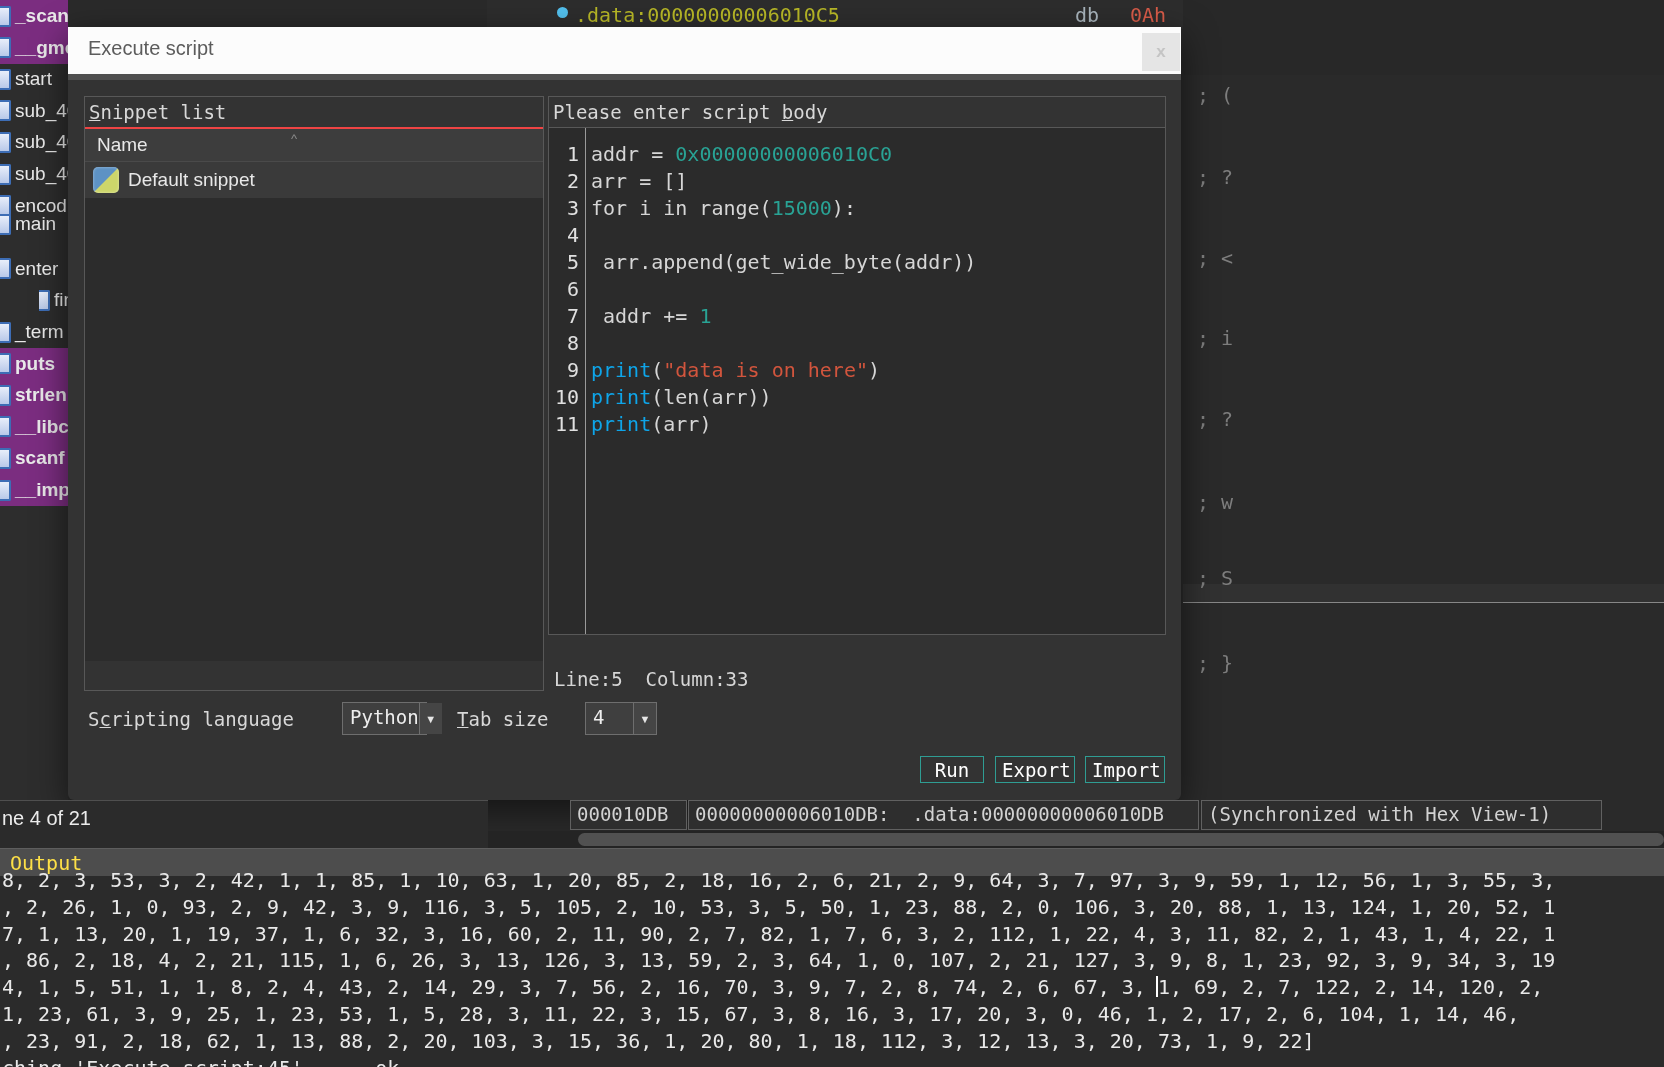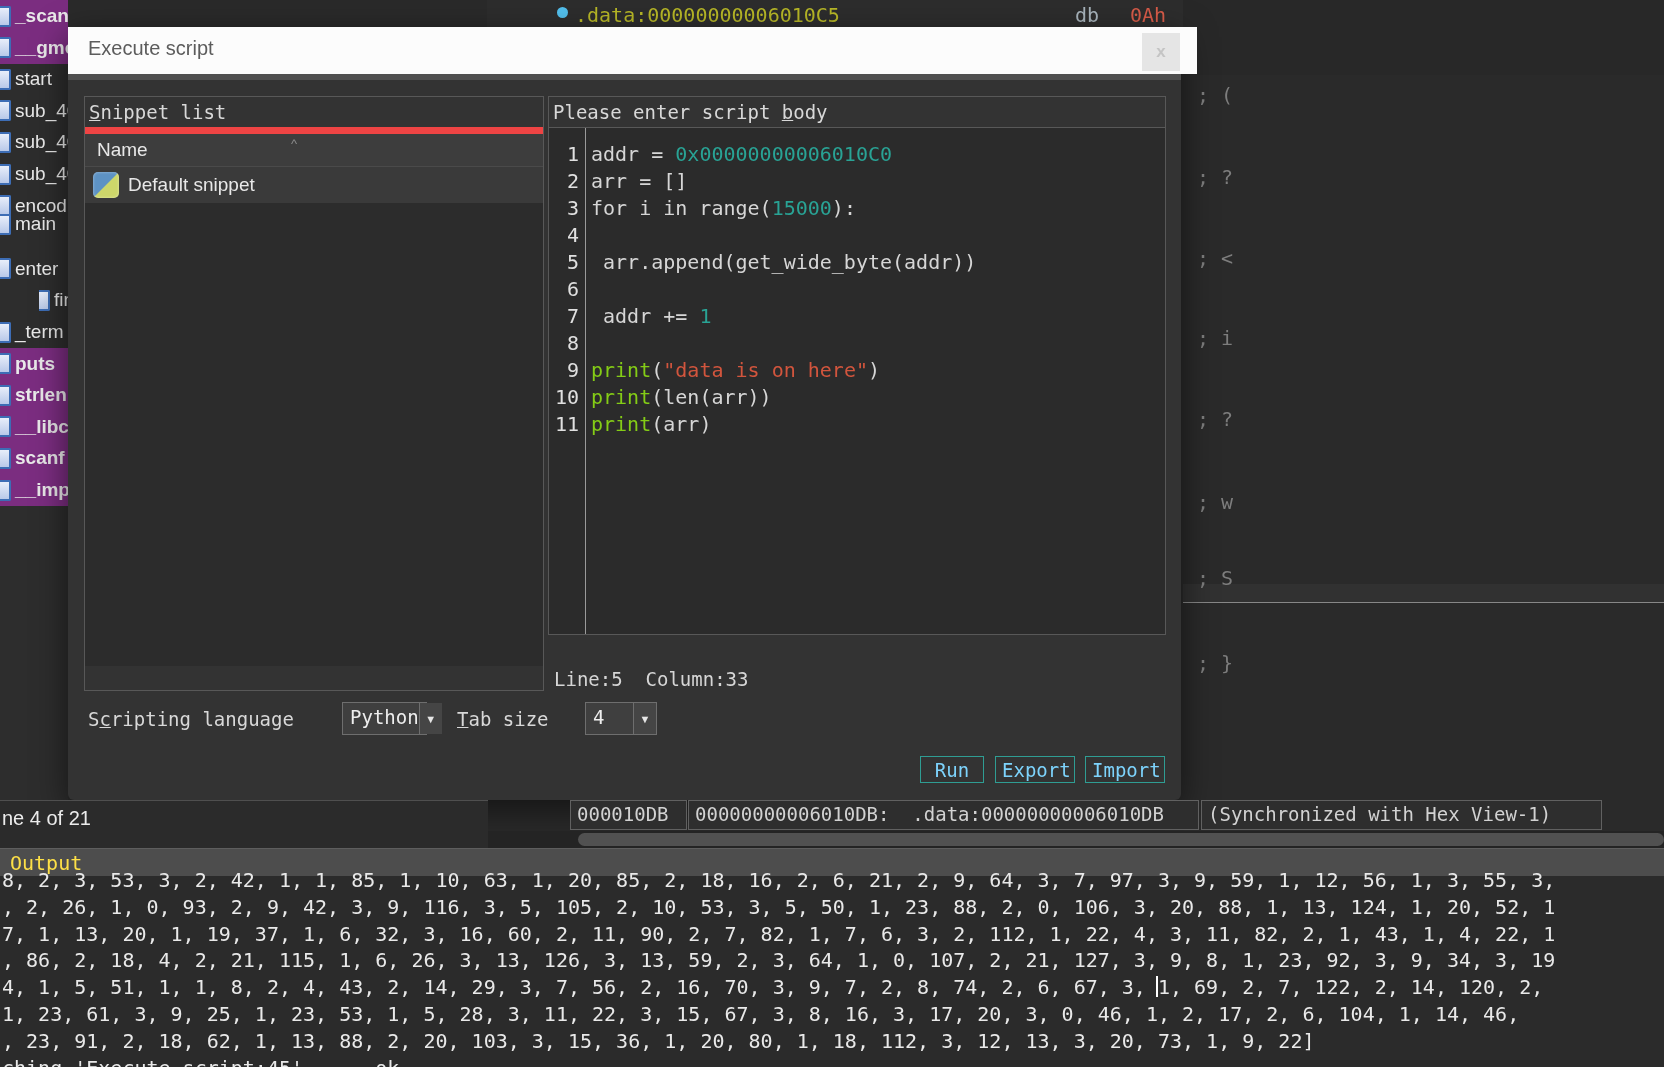--- a/index.html
+++ b/index.html
@@ -24,55 +24,55 @@
   .opnd-txt{position:absolute;left:643px;top:3px;font-size:20px;color:#d95c49;}
   .corner{position:absolute;left:1183px;top:0;width:481px;height:75px;background:#282828;}
 
   
   .cmt{position:absolute;left:1197px;color:#7d7d7d;font-size:20px;white-space:pre;}
   .hl-band{position:absolute;left:1183px;top:584px;width:481px;height:18px;background:#313131;border-bottom:1px solid #878787;}
 
   
   .dialog{position:absolute;left:68px;top:27px;width:1113px;height:773px;background:#333333;
           border-radius:0 0 6px 6px;box-shadow:0 10px 34px rgba(0,0,0,.55);}
-  .titlebar{position:absolute;left:0;top:0;width:100%;height:47px;background:#fcfcfc;padding-left:16px;}
+  .titlebar{position:absolute;left:0;top:0;width:100%;height:47px;background:#fcfcfc;}
   .title-text{position:absolute;left:20px;top:10px;font-size:20px;color:#5c5c5c;}
   .close-btn{position:absolute;left:1074px;top:6px;width:38px;height:38px;background:#e5e5e5;
              display:flex;align-items:center;justify-content:center;color:#c4c4c4;font-weight:bold;font-size:17px;}
   .tb-strip{position:absolute;left:0;top:47px;width:100%;height:6px;background:#4f4f4f;}
 
   .grp{position:absolute;border:1px solid #585858;}
   .grp-label{position:absolute;left:4px;top:4px;font-size:19px;color:#d8d8d8;white-space:pre;}
   .ul{text-decoration:underline;}
 
-  .snip-table{position:absolute;left:0;top:30px;width:100%;height:532px;background:#2c2c2c;border-top:7px solid #ef4444;}
+  .snip-table{position:absolute;left:0;top:30px;width:100%;height:532px;background:#2c2c2c;border-top:2px solid #ef4444;}
   .snip-header{position:absolute;left:0;top:0;width:100%;height:32px;background:#3d3d3d;border-bottom:1px solid #4a4a4a;}
   .snip-header-text{position:absolute;left:12px;top:5px;font-size:19px;color:#e8e8e8;}
   .scroll-chevron{position:absolute;left:206px;top:2px;color:#8a8a8a;font-size:13px;}
   .snip-row{position:absolute;left:0;top:33px;width:100%;height:36px;background:#3a3a3a;display:flex;align-items:center;}
   .py-icon{flex:0 0 auto;width:26px;height:26px;margin-left:8px;border-radius:5px;
            background:linear-gradient(135deg,#5d92c4 0 49%,#cdd66a 51% 100%);box-shadow:inset 0 0 3px rgba(255,255,255,.45);}
   .snip-name{margin-left:9px;font-size:19px;color:#e8e8e8;}
   .snip-status{position:absolute;left:0;top:562px;width:100%;height:31px;border-top:1px solid #585858;background:#333333;}
   .snip-status-text{position:absolute;left:12px;top:4px;font-size:19px;color:#e3e3e3;}
 
   .editor{position:absolute;left:0;top:30px;width:100%;height:506px;background:#2b2b2b;border-top:1px solid #585858;overflow:hidden;}
   .gutter-sep{position:absolute;left:36px;top:0;width:1px;height:100%;background:#9a9a9a;}
   .code-line{position:absolute;left:0;width:100%;height:27px;line-height:27px;font-size:20px;white-space:pre;}
   .ln{position:absolute;left:0;width:30px;text-align:right;color:#e0e0e0;}
   .cl{position:absolute;left:42px;color:#d6d6d6;}
-  .c-num{color:#29a395;} .c-fn{color:#84cc16;} .c-str{color:#d2553d;} .c-d{color:#d6d6d6;}
+  .c-num{color:#29a395;} .c-fn{color:#0ea5e9;} .c-str{color:#d2553d;} .c-d{color:#d6d6d6;}
   .ed-status{position:absolute;font-size:19px;color:#d6d6d6;white-space:pre;}
 
   .ctl-label{position:absolute;font-size:19px;color:#d8d8d8;white-space:pre;}
   .combo{position:absolute;height:31px;background:#3f3f3f;border:1px solid #6e6e6e;display:flex;}
   .combo-val{flex:1;font-size:19px;color:#eeeeee;padding:3px 0 0 7px;font-family:"DejaVu Sans Mono",monospace;}
   .combo-arrow{flex:0 0 22px;border-left:1px solid #6e6e6e;display:flex;align-items:center;justify-content:center;
                color:#e6e6e6;font-size:11px;background:#454545;}
-  .dlg-btn{position:absolute;height:27px;border:1px solid #2f9d93;background:transparent;color:#7dd3fc;
+  .dlg-btn{position:absolute;height:27px;border:1px solid #2f9d93;background:transparent;color:#ffffff;
            font-size:19px;text-align:center;line-height:25px;font-family:"DejaVu Sans Mono",monospace;}
 
   
   .left-bottom{position:absolute;left:0;top:800px;width:488px;height:48px;background:#2b2b2b;border-top:1px solid #4f4f4f;}
   .left-status{position:absolute;left:2px;top:6px;font-size:20px;color:#ececec;}
   .sbox{position:absolute;top:800px;height:28px;background:#2e2e2e;border:1px solid #616161;
         font-size:19px;color:#d2d2d2;line-height:27px;padding-left:6px;white-space:pre;overflow:hidden;}
   .hscroll-track{position:absolute;left:488px;top:831px;width:1176px;height:17px;background:#242424;}
   .hscroll-handle{position:absolute;left:578px;top:833px;width:1086px;height:13px;background:#515151;border-radius:7px;}
   .output-bar{position:absolute;left:0;top:848px;width:1664px;height:28px;background:#4d4d4d;border-top:1px solid #5e5e5e;}

